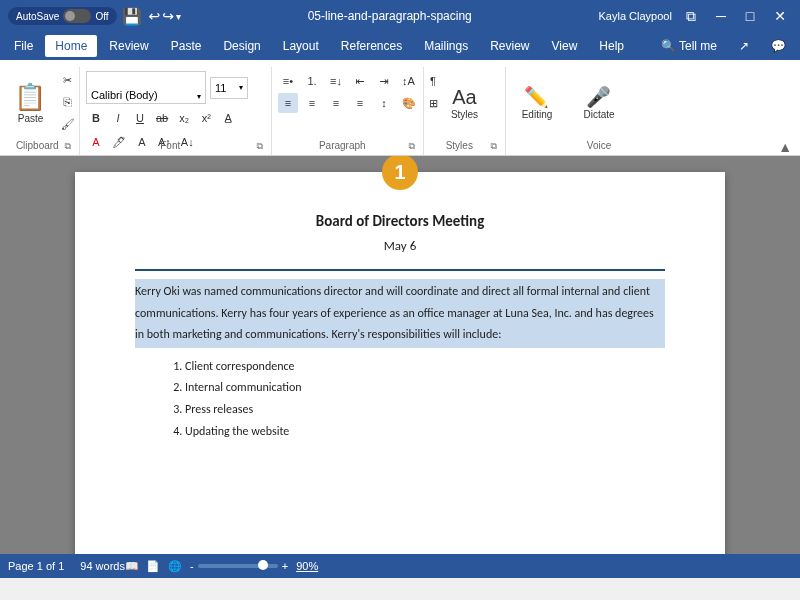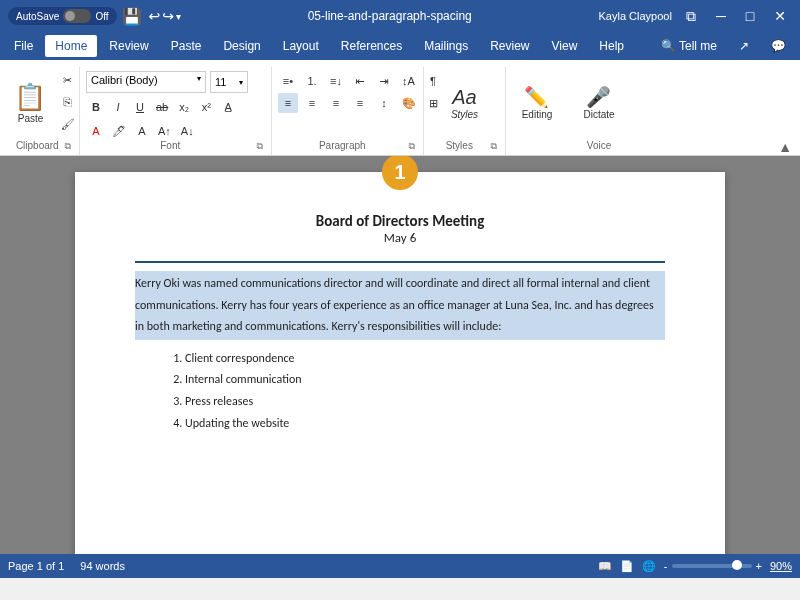--- a/index.html
+++ b/index.html
@@ -102,23 +102,23 @@
       align-items: center;
       justify-content: center;
     }
 
     
     .font-name-box {
       border: 1px solid #ccc;
       padding: 2px 4px;
       font-size: 11px;
       width: 120px;
-      height: 22px;
-      display: flex;
-      align-items: flex-start;
+      height: 33px;
+      display: flex;
+      align-items: flex-end;
       justify-content: space-between;
       cursor: pointer;
     }
     .font-size-box {
       border: 1px solid #ccc;
       padding: 2px 4px;
       font-size: 11px;
       width: 38px;
       height: 22px;
       display: flex;
@@ -173,21 +173,21 @@
       font-size: 20px;
       font-weight: bold;
       z-index: 10;
     }
 
     .doc-title {
       text-align: center;
       font-size: 15px;
       font-weight: bold;
       color: #1f1f1f;
-      margin-bottom: 0;
+      margin-bottom: 8px;
       font-family: Calibri, Arial, sans-serif;
     }
     .doc-subtitle {
       text-align: center;
       font-size: 13px;
       color: #1f1f1f;
       margin-bottom: 16px;
       font-family: Calibri, Arial, sans-serif;
     }
 
@@ -221,21 +221,20 @@
       line-height: 1.8;
       margin-left: 20px;
     }
 
     
     .status-bar {
       background: #2b579a;
       height: 24px;
       display: flex;
       align-items: center;
-      justify-content: space-between;
       padding: 0 8px;
       color: white;
       font-size: 11px;
     }
     .status-bar-right {
       display: flex;
       align-items: center;
       gap: 8px;
     }
     .zoom-slider {
@@ -409,21 +408,21 @@
       </div>
     </div>
     <div style="display:flex;align-items:center;width:100%;">
       <span class="ribbon-group-label">Paragraph</span>
       <span class="ribbon-expand-btn">⧉</span>
     </div>
   </div>
 
   <div class="ribbon-group" style="width:80px;">
     <div class="ribbon-group-content" style="flex-direction:column; align-items:center; justify-content:center; height:64px; width:100%;">
-      <div class="ribbon-btn" style="height:60px;font-style:italic;">
+      <div class="ribbon-btn" style="height:60px;">
         <span style="font-size:20px;">Aa</span>
         <span style="font-size:10px;">Styles</span>
       </div>
     </div>
     <div style="display:flex;align-items:center;width:100%;">
       <span class="ribbon-group-label">Styles</span>
       <span class="ribbon-expand-btn">⧉</span>
     </div>
   </div>
 

